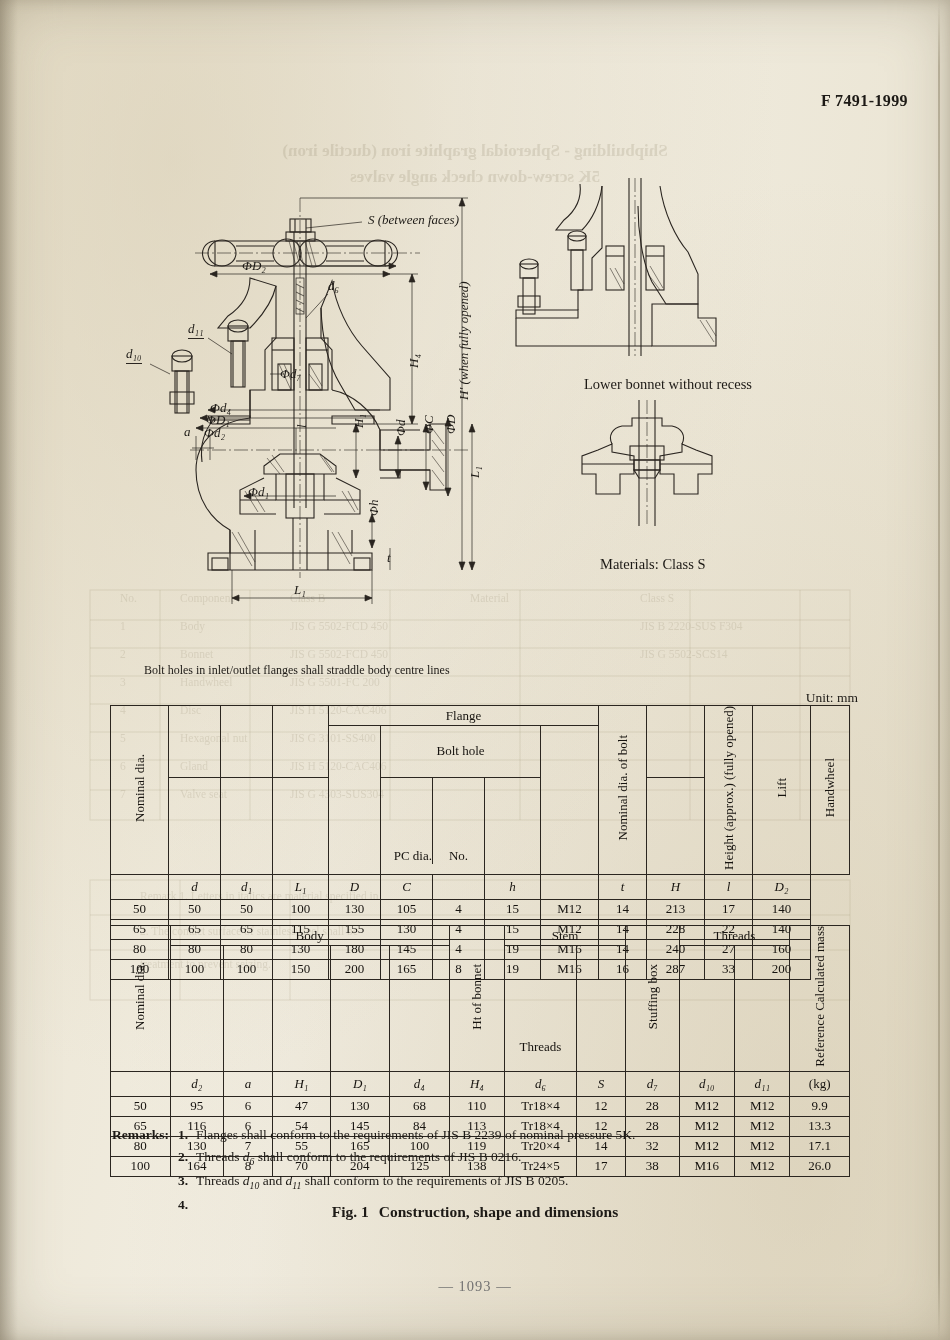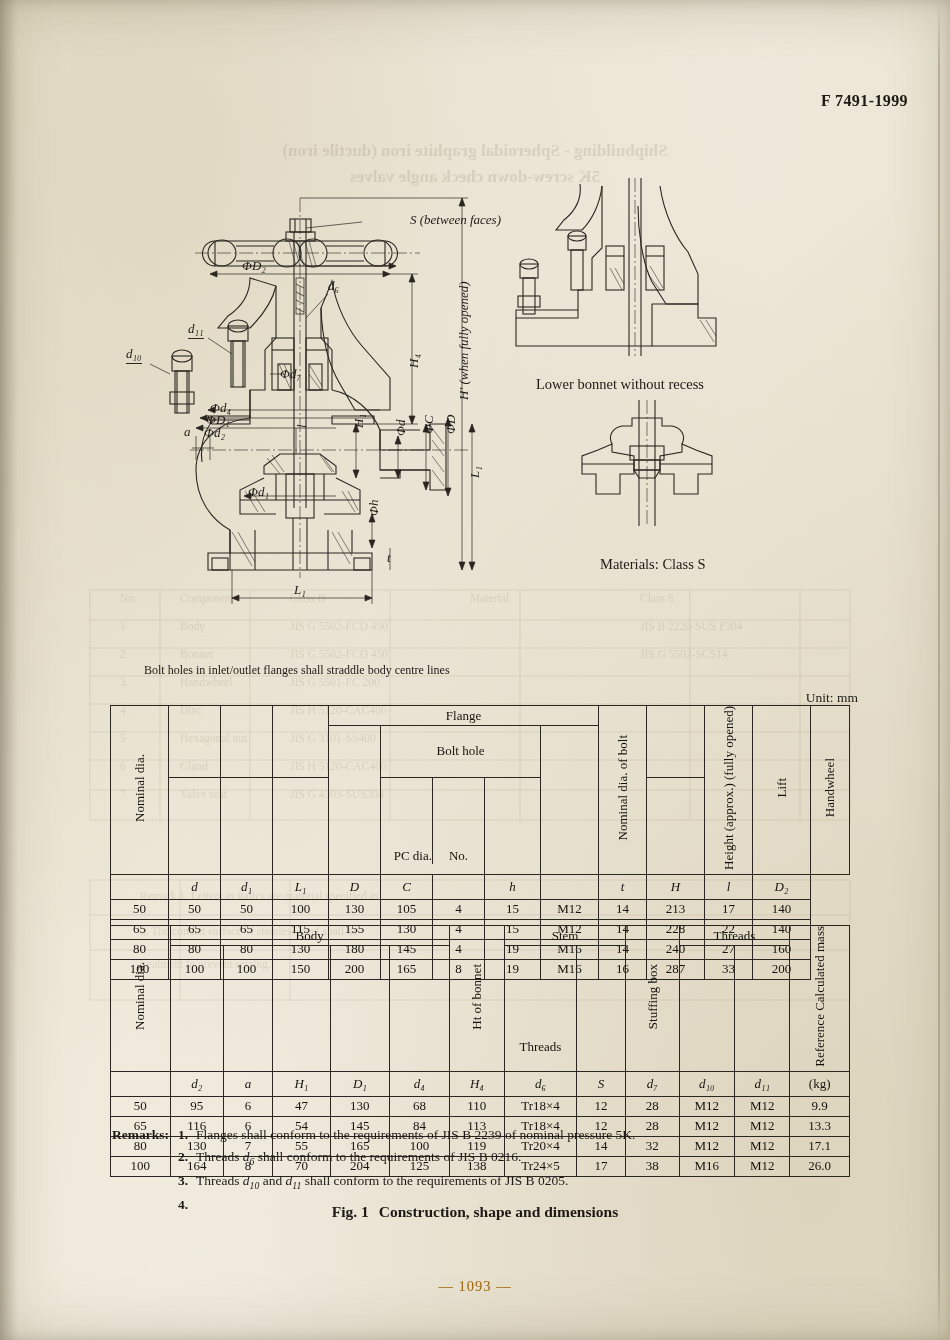--- a/index.html
+++ b/index.html
@@ -159,21 +159,21 @@
   }
   .fig-caption .gap { display: inline-block; width: 10px; }
 
   .page-num {
     position: absolute;
     left: 0; right: 0;
     top: 1278px;
     text-align: center;
     font-size: 14.5px;
     letter-spacing: 1px;
-    color: #a16207;
+    color: #737373;
   }
 
   svg { display: block; }
   .ln { fill: none; stroke: #2a2520; stroke-width: 1.1; }
   .ln-thin { fill: none; stroke: #2a2520; stroke-width: 0.75; }
   .ln-dim { fill: none; stroke: #2a2520; stroke-width: 0.7; }
   .ln-ctr { fill: none; stroke: #2a2520; stroke-width: 0.6; stroke-dasharray: 14 3 2 3; }
   .hatch { fill: none; stroke: #2a2520; stroke-width: 0.55; }
 </style>
 </head>
@@ -523,21 +523,21 @@
         <path d="M70 44 L 56 50 L 40 56 L 40 74 L 54 74 L 54 94 L 78 94 L 78 74 L 92 74 L 92 56 L 70 52 Z"></path>
         <path d="M140 44 L 154 50 L 170 56 L 170 74 L 156 74 L 156 94 L 132 94 L 132 74 L 118 74 L 118 56 L 140 52 Z"></path>
         <rect x="88" y="46" width="34" height="14"></rect>
         <rect x="92" y="60" width="26" height="10"></rect>
         <path d="M92 70 L 118 70 L 113 78 L 97 78 Z"></path>
         <line x1="40" y1="64" x2="92" y2="64"></line>
         <line x1="118" y1="64" x2="170" y2="64"></line>
       </g>
     </svg>
 
-    <div class="fig-label ital" style="left:268px; top:34px;margin-left:42px;">S (between faces)</div>
+    <div class="fig-label ital" style="left:268px; top:34px;">S (between faces)</div>
     <div class="fig-label ital" style="left:142px; top:80px;">ΦD₂</div>
     <div class="fig-label ital" style="left:228px; top:100px;">d₆</div>
     <div class="fig-label ital" style="left:88px; top:143px; border-bottom:1px solid #2a2520; padding-bottom:1px;">d₁₁</div>
     <div class="fig-label ital" style="left:26px; top:168px; border-bottom:1px solid #2a2520; padding-bottom:1px;">d₁₀</div>
     <div class="fig-label ital vert" style="left:306px; top:190px;">H₄</div>
     <div class="fig-label ital vert" style="left:356px; top:222px;">H' (when fully opened)</div>
     <div class="fig-label ital" style="left:180px; top:188px;">Φd₇</div>
     <div class="fig-label ital" style="left:110px; top:222px;">Φd₄</div>
     <div class="fig-label ital" style="left:106px; top:234px;">ΦD₁</div>
     <div class="fig-label ital" style="left:104px; top:247px;">Φd₂</div>
@@ -546,21 +546,21 @@
     <div class="fig-label ital vert" style="left:251px; top:250px;">H₁</div>
     <div class="fig-label ital vert" style="left:293px; top:258px;">Φd</div>
     <div class="fig-label ital vert" style="left:321px; top:256px;">ΦC</div>
     <div class="fig-label ital vert" style="left:343px; top:256px;">ΦD</div>
     <div class="fig-label ital" style="left:148px; top:306px;">Φd₁</div>
     <div class="fig-label ital vert" style="left:266px; top:338px;">Φh</div>
     <div class="fig-label ital" style="left:287px; top:372px;">t</div>
     <div class="fig-label ital vert" style="left:367px; top:300px;">L₁</div>
     <div class="fig-label ital" style="left:194px; top:404px;">L₁</div>
 
-    <div class="cap" style="left:436px; top:198px;text-align:center;">Lower bonnet without recess</div>
+    <div class="cap" style="left:484px; top:198px;text-align:center;">Lower bonnet without recess</div>
     <div class="cap" style="left:500px; top:378px;">Materials: Class S</div>
   </div>
 
   <div class="note-straddle">Bolt holes in inlet/outlet flanges shall straddle body centre lines</div>
   <div class="unit-mm">Unit: mm</div>
 
   <table class="dims" style="left:110px; top:705px; width:740px;">
     <colgroup>
       <col style="width:58px">
         <col style="width:52px">

